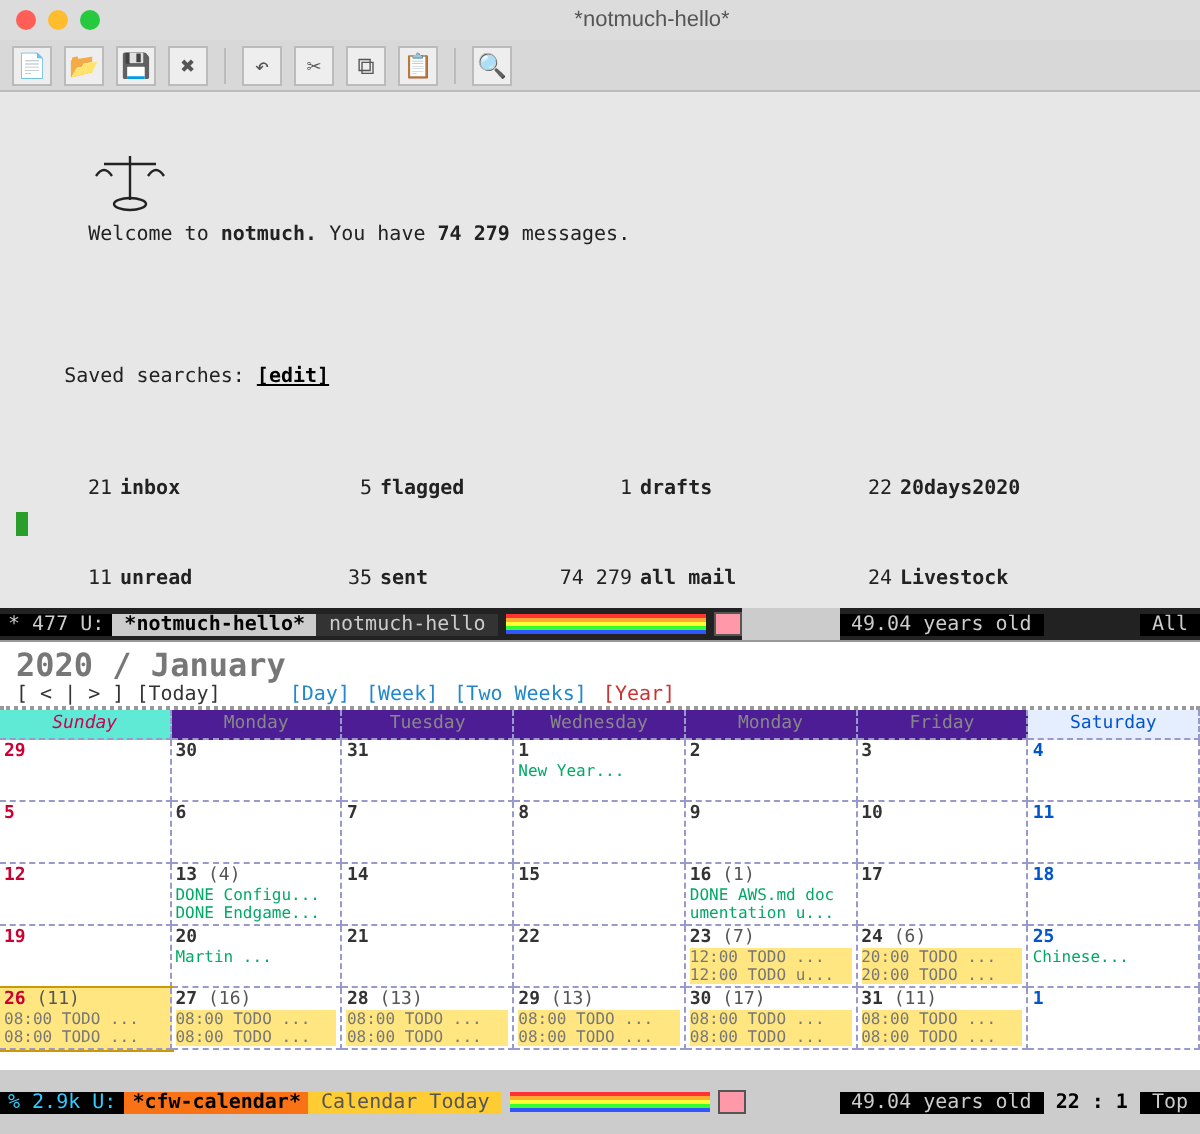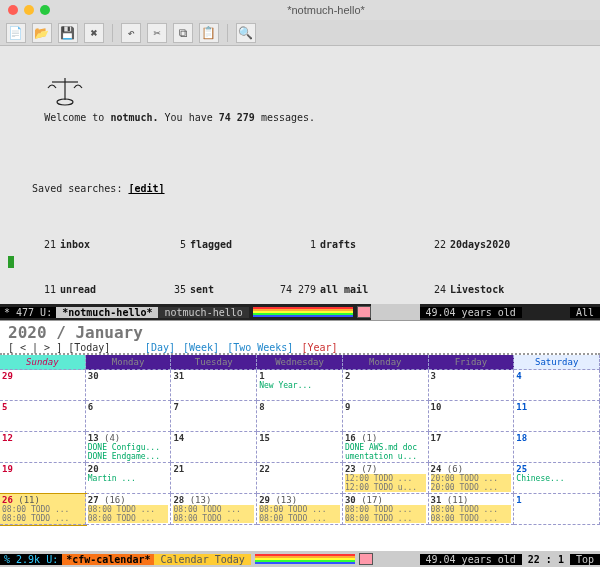--- a/index.html
+++ b/index.html
@@ -109,21 +109,21 @@
   .calcell.other { color:#bbb; }
   .calcell .dn { font-weight:bold; color:#333; }
   .calcell.sun .dn { color:#c03; }
   .calcell.sat .dn { color:#05c; }
   .calcell .cnt { color:#555; }
   .calcell .ev { color:#0a6; font-size:8px; line-height:9px; display:block; white-space:nowrap; overflow:hidden; }
   .calcell .ev.todo { color:#777; }
   .calcell .ev.box { background:#ffe680; }
   .calcell.today { background:#ffe680; outline:1px solid #cc9900; }
   .modeline2 {
-    position:absolute; left:0; right:0; bottom:0; height:16px;
+    position:absolute; left:0; right:0; bottom:0; height:32px;
     display:flex; align-items:center; font-size:10px;
     background:#ccc;
   }
   .modeline2 .a{background:#000;color:#3cf;padding:0 4px;}
   .modeline2 .b{background:#f97316;color:#000;padding:0 4px;font-weight:bold;}
   .modeline2 .c{background:#ffcc33;color:#555;padding:0 6px;}
   .modeline2 .rainbow{flex:0 0 100px;height:10px;margin:0 4px;
     background:linear-gradient(to bottom,#f33 0 20%,#fa3 20% 40%,#ff3 40% 60%,#3f3 60% 80%,#35f 80% 100%);}
   .modeline2 .nyan{width:14px;height:12px;background:#f9a;border:1px solid #555;}
   .modeline2 .sp{flex:1;}

